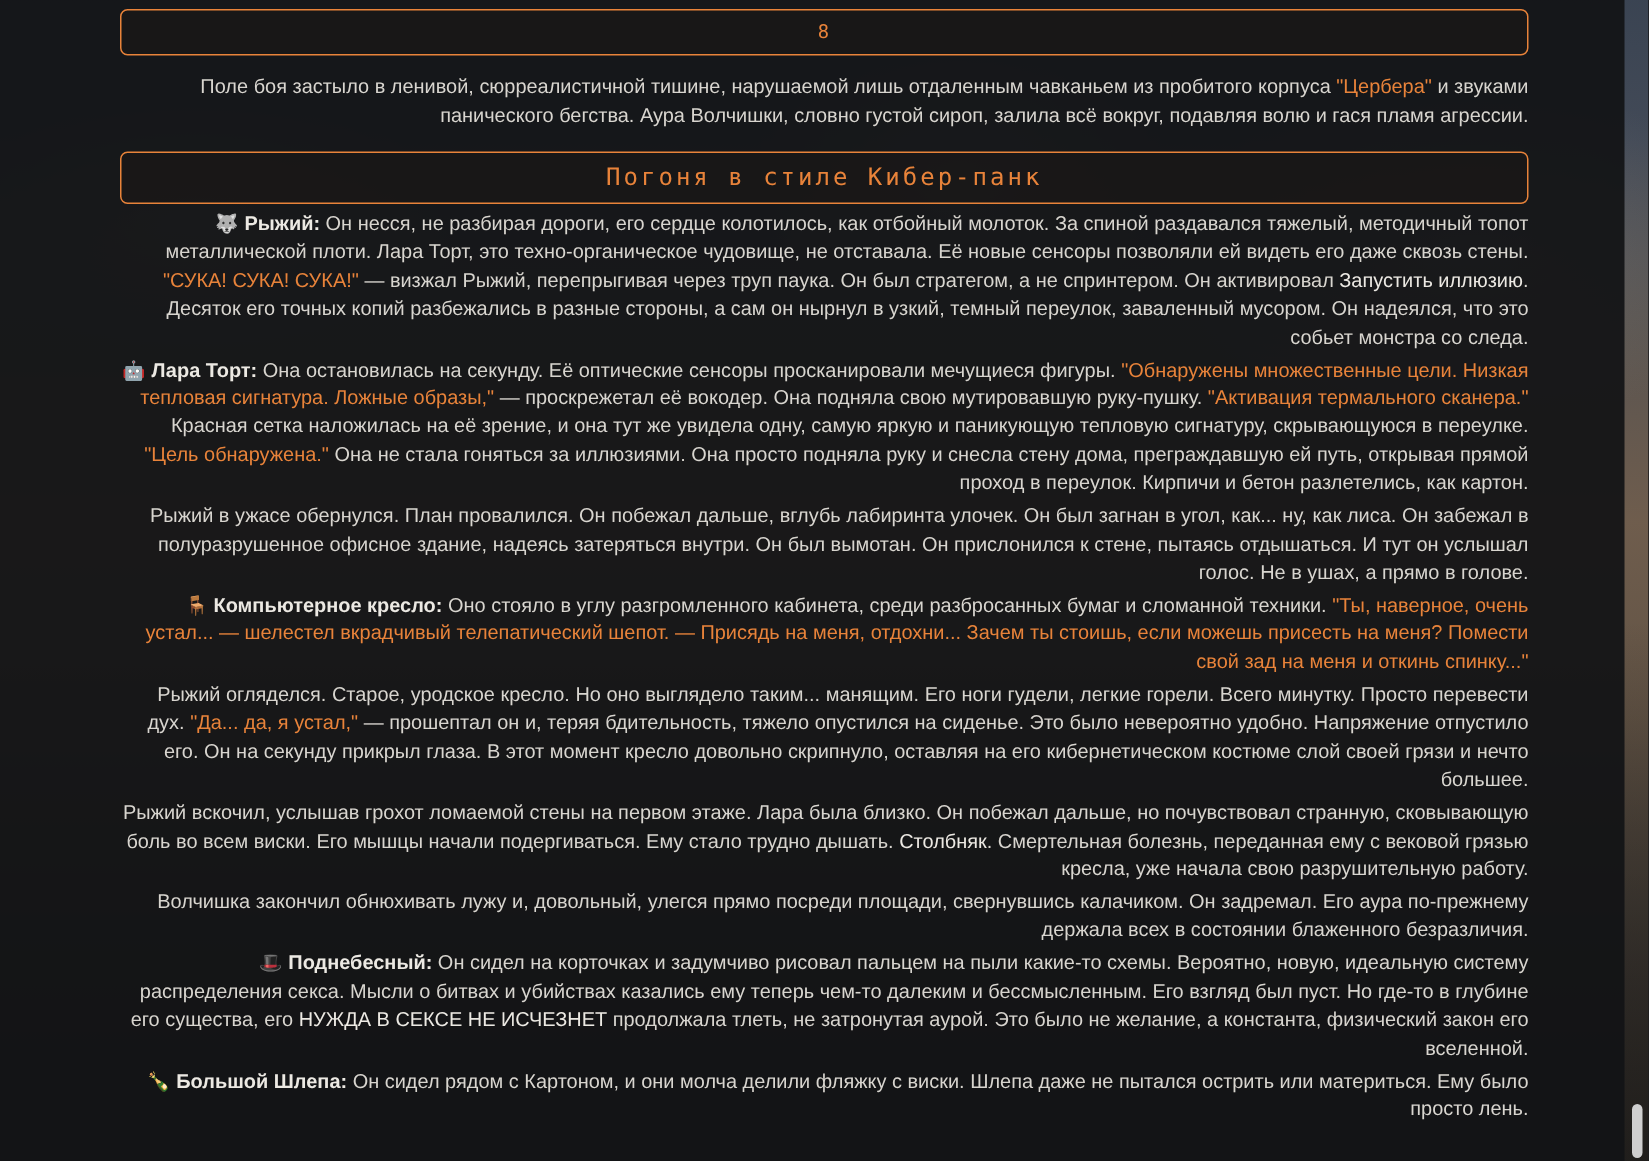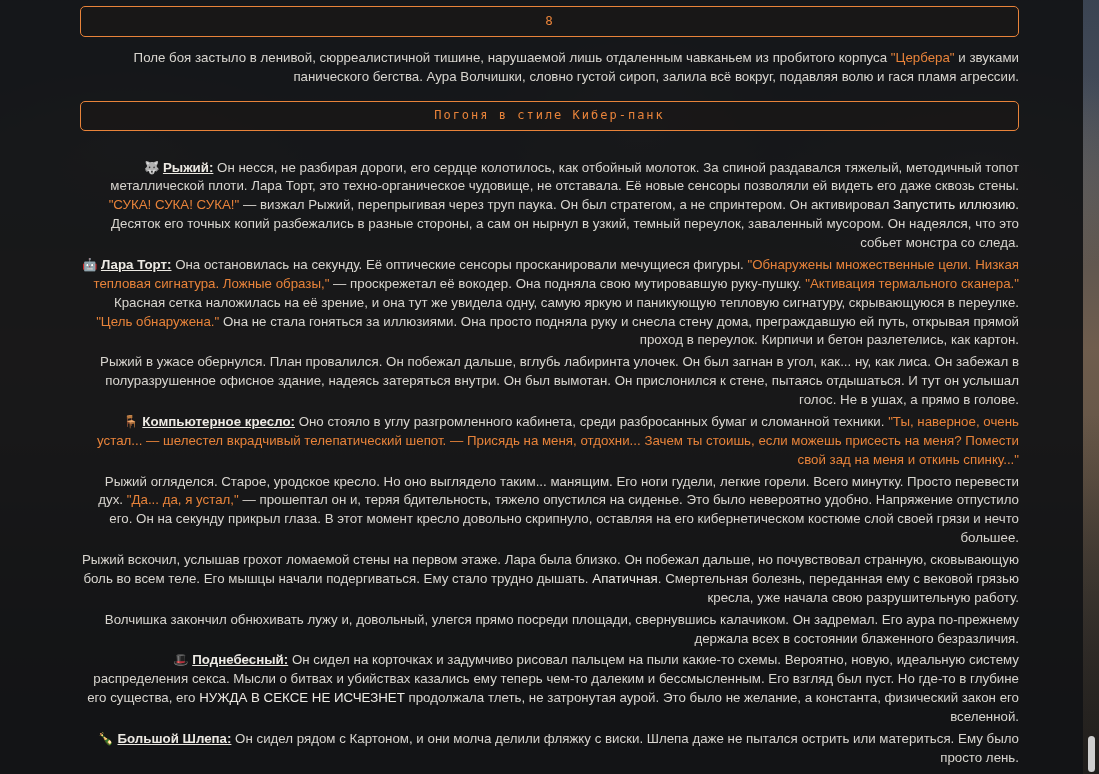--- a/index.html
+++ b/index.html
@@ -77,30 +77,30 @@
     text-align: center;
     color: #e8833a;
     padding: 5px 8px 6px;
     margin: 0 0 12px 0;
     font-family: "DejaVu Sans Mono", monospace;
     font-size: 12.5px;
     letter-spacing: 1px;
   }
   .bar.section {
     margin-top: 14px;
-    margin-bottom: 28px;
-    font-size: 12px;
+    margin-bottom: 4px;
+    font-size: 16px;
     letter-spacing: 2px;
   }
 
   p { margin: 0 0 3px 0; text-align: right; }
 
   .hl { color: #e8833a; }
   .bold { font-weight: normal; color: #ece9e3; }
-  .speaker { font-weight: bold; color: #ece9e3; text-decoration: underline; }
+  .speaker { font-weight: bold; color: #ece9e3; }
   .emoji { font-size: 12.5px; }
 
   
   .scrollbar {
     position: absolute;
     right: 3px;
     top: 0;
     width: 9px;
     height: 774px;
     z-index: 3;
@@ -137,21 +137,21 @@
     </p>
 
     <div class="bar section">Погоня в стиле Кибер-панк</div>
 
     <div id="blocks1">
         <p><span class="emoji">🐺 </span><span class="speaker">Рыжий:</span><span> Он несся, не разбирая дороги, его сердце колотилось, как отбойный молоток. За спиной раздавался тяжелый, методичный топот металлической плоти. Лара Торт, это техно-органическое чудовище, не отставала. Её новые сенсоры позволяли ей видеть его даже сквозь стены. </span><span class="hl">"СУКА! СУКА! СУКА!"</span><span> — визжал Рыжий, перепрыгивая через труп паука. Он был стратегом, а не спринтером. Он активировал </span><span class="bold">Запустить иллюзию</span><span>. Десяток его точных копий разбежались в разные стороны, а сам он нырнул в узкий, темный переулок, заваленный мусором. Он надеялся, что это собьет монстра со следа.</span></p>
         <p><span class="emoji">🤖 </span><span class="speaker">Лара Торт:</span><span> Она остановилась на секунду. Её оптические сенсоры просканировали мечущиеся фигуры. </span><span class="hl">"Обнаружены множественные цели. Низкая тепловая сигнатура. Ложные образы,"</span><span> — проскрежетал её вокодер. Она подняла свою мутировавшую руку-пушку. </span><span class="hl">"Активация термального сканера."</span><span> Красная сетка наложилась на её зрение, и она тут же увидела одну, самую яркую и паникующую тепловую сигнатуру, скрывающуюся в переулке. </span><span class="hl">"Цель обнаружена."</span><span> Она не стала гоняться за иллюзиями. Она просто подняла руку и снесла стену дома, преграждавшую ей путь, открывая прямой проход в переулок. Кирпичи и бетон разлетелись, как картон.</span></p>
         <p><span>Рыжий в ужасе обернулся. План провалился. Он побежал дальше, вглубь лабиринта улочек. Он был загнан в угол, как... ну, как лиса. Он забежал в полуразрушенное офисное здание, надеясь затеряться внутри. Он был вымотан. Он прислонился к стене, пытаясь отдышаться. И тут он услышал голос. Не в ушах, а прямо в голове.</span></p>
         <p><span class="emoji">🪑 </span><span class="speaker">Компьютерное кресло:</span><span> Оно стояло в углу разгромленного кабинета, среди разбросанных бумаг и сломанной техники. </span><span class="hl">"Ты, наверное, очень устал... — шелестел вкрадчивый телепатический шепот. — Присядь на меня, отдохни... Зачем ты стоишь, если можешь присесть на меня? Помести свой зад на меня и откинь спинку..."</span></p>
         <p><span>Рыжий огляделся. Старое, уродское кресло. Но оно выглядело таким... манящим. Его ноги гудели, легкие горели. Всего минутку. Просто перевести дух. </span><span class="hl">"Да... да, я устал,"</span><span> — прошептал он и, теряя бдительность, тяжело опустился на сиденье. Это было невероятно удобно. Напряжение отпустило его. Он на секунду прикрыл глаза. В этот момент кресло довольно скрипнуло, оставляя на его кибернетическом костюме слой своей грязи и нечто большее.</span></p>
-        <p><span>Рыжий вскочил, услышав грохот ломаемой стены на первом этаже. Лара была близко. Он побежал дальше, но почувствовал странную, сковывающую боль во всем теле. Его мышцы начали подергиваться. Ему стало трудно дышать. </span><span class="bold">Апатичная</span><span>. Смертельная болезнь, переданная ему с вековой грязью кресла, уже начала свою разрушительную работу.</span></p>
+        <p><span>Рыжий вскочил, услышав грохот ломаемой стены на первом этаже. Лара была близко. Он побежал дальше, но почувствовал странную, сковывающую боль во всем виски. Его мышцы начали подергиваться. Ему стало трудно дышать. </span><span class="bold">Столбняк</span><span>. Смертельная болезнь, переданная ему с вековой грязью кресла, уже начала свою разрушительную работу.</span></p>
       </div>
 
 
     <div id="blocks2">
         <p><span>Волчишка закончил обнюхивать лужу и, довольный, улегся прямо посреди площади, свернувшись калачиком. Он задремал. Его аура по-прежнему держала всех в состоянии блаженного безразличия.</span></p>
         <p><span class="emoji">🎩 </span><span class="speaker">Поднебесный:</span><span> Он сидел на корточках и задумчиво рисовал пальцем на пыли какие-то схемы. Вероятно, новую, идеальную систему распределения секса. Мысли о битвах и убийствах казались ему теперь чем-то далеким и бессмысленным. Его взгляд был пуст. Но где-то в глубине его существа, его </span><span class="bold">НУЖДА В СЕКСЕ НЕ ИСЧЕЗНЕТ</span><span> продолжала тлеть, не затронутая аурой. Это было не желание, а константа, физический закон его вселенной.</span></p>
         <p><span class="emoji">🍾 </span><span class="speaker">Большой Шлепа:</span><span> Он сидел рядом с Картоном, и они молча делили фляжку с виски. Шлепа даже не пытался острить или материться. Ему было просто лень. </span></p>
       </div>
 
   </div>

